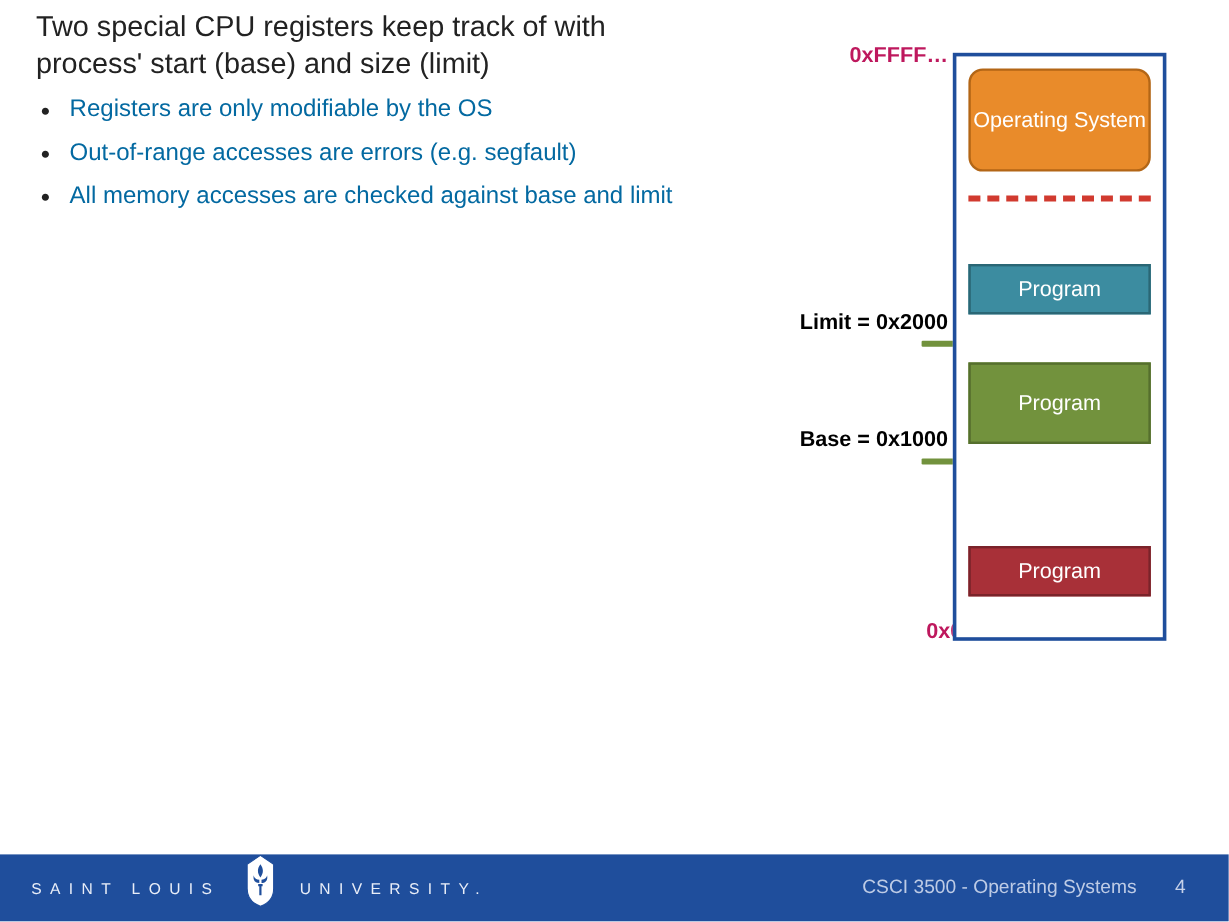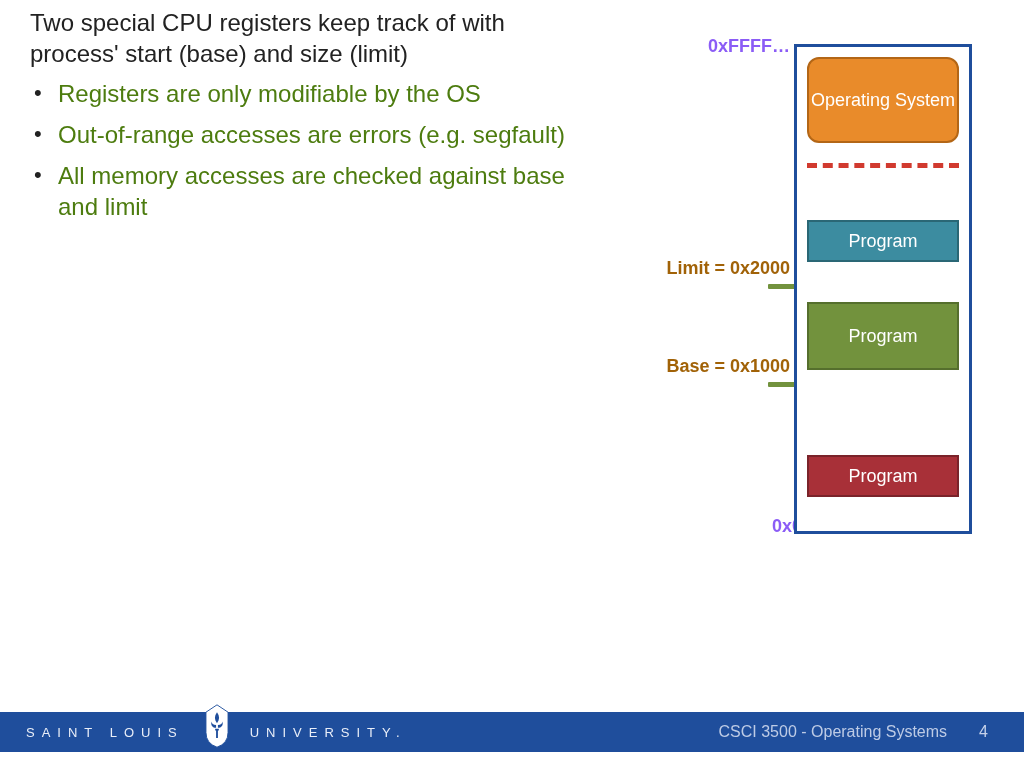--- a/index.html
+++ b/index.html
@@ -3,40 +3,40 @@
 <meta charset="utf-8">
 <style>
   * { box-sizing: border-box; margin: 0; padding: 0; }
   html, body { width: 1024px; height: 768px; font-family: Verdana, Geneva, sans-serif; background: #fff; overflow: hidden; }
   .slide { width: 1024px; height: 768px; position: relative; }
   .title { color: #1f4e9c; font-family: Georgia, 'Times New Roman', serif; font-weight: 400; font-size: 40px; text-align: center; padding: 28px 60px 8px; line-height: 1.15; }
   .body-row { display: flex; padding: 8px 20px 0 30px; }
   .text-col { flex: 0 0 545px; padding-right: 10px; }
   .lead { font-size: 24px; color: #222; line-height: 1.28; margin-bottom: 10px; }
   ul.bullets { list-style: none; padding-left: 28px; }
-  ul.bullets li { position: relative; font-size: 24px; color: #4d7c0f; line-height: 1.28; margin-bottom: 10px; padding-left: 0; }
+  ul.bullets li { position: relative; font-size: 20px; color: #0369a1; line-height: 1.28; margin-bottom: 10px; padding-left: 0; }
   ul.bullets li::before { content: "•"; position: absolute; left: -24px; top: 0; font-size: 22px; color: #222; }
   .diagram-col { flex: 1; position: relative; }
   .mem-box { position: absolute; right: 32px; top: 36px; width: 178px; height: 490px; border: 3px solid #1f4e9c; background: #fff; }
   .blk { position: absolute; left: 10px; right: 10px; border-width: 2px; border-style: solid; display: flex; align-items: center; justify-content: center; color: #fff; font-size: 18px; text-align: center; line-height: 1.15; }
   .blk.os { top: 10px; height: 86px; background: #e98b2a; border-color: #b36616; border-radius: 12px; }
   .blk.p1 { top: 173px; height: 42px; background: #3c8ca0; border-color: #2a6775; }
   .blk.p2 { top: 255px; height: 68px; background: #72923d; border-color: #556f2d; }
   .blk.p3 { top: 408px; height: 42px; background: #a83038; border-color: #7a232a; }
   .os-dash { position: absolute; left: 10px; right: 10px; top: 116px; height: 0; border-top: 5px dashed #d13a2f; }
-  .addr-label { position: absolute; font-weight: 700; font-size: 18px; color: #8b5cf6; margin-left: 32px; }
+  .addr-label { position: absolute; font-weight: 700; font-size: 18px; color: #be185d; margin-left: 32px; }
   .addr-top { right: 214px; top: 28px; }
   .addr-bot { right: 202px; top: 508px; }
-  .ptr-label { position: absolute; right: 214px; font-weight: 700; font-size: 18px; color: #a16207; }
+  .ptr-label { position: absolute; right: 214px; font-weight: 700; font-size: 18px; color: #000000; }
   .ptr-limit { top: 250px; }
   .ptr-base { top: 348px; margin-left: 14px; }
   .ptr-line { position: absolute; height: 5px; border-radius: 1px; }
   .ptr-line.limit { right: 182px; top: 276px; width: 54px; background: #72923d; }
   .ptr-line.base  { right: 182px; top: 374px; width: 54px; background: #72923d; }
-  .footer { position: absolute; left: 0; right: 0; bottom: 16px; height: 40px; background: #1f4e9c; display: flex; align-items: center; color: #dfe6f3; }
+  .footer { position: absolute; left: 0; right: 0; bottom: 0; height: 56px; background: #1f4e9c; display: flex; align-items: center; color: #dfe6f3; }
   .footer-left { display: flex; align-items: center; gap: 14px; padding-left: 26px; }
   .footer-word { font-family: 'Trebuchet MS', sans-serif; letter-spacing: 7px; font-size: 13px; color: #e9eef8; }
   .crest { width: 38px; height: 46px; position: relative; top: -6px; }
   .crest svg { width: 100%; height: 100%; }
   .footer-right { margin-left: auto; display: flex; gap: 32px; padding-right: 36px; font-size: 16px; color: #cfd9ee; }
   .footer-right .course { opacity: 0.9; }
   .footer-right .page { opacity: 0.95; }
 </style>
 </head>
 <body>

